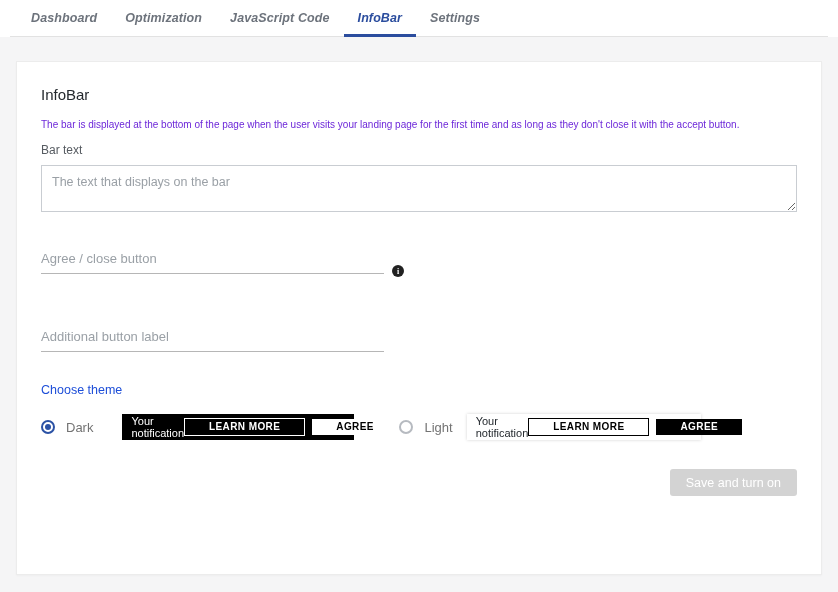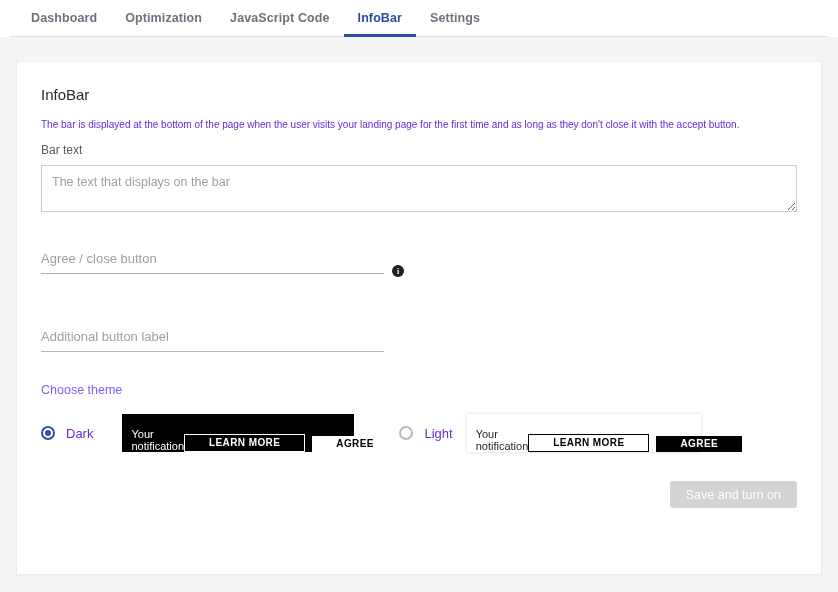--- a/index.html
+++ b/index.html
@@ -5,21 +5,21 @@
   * { margin: 0; padding: 0; box-sizing: border-box; }
   html, body { width: 838px; height: 592px; }
   body {
     font-family: "Liberation Sans", sans-serif;
     background: #f5f5f6;
     color: #3b3f44;
     overflow: hidden;
   }
 
   
-  .tabbar { background: #ffffff; }
+  .tabbar { background: #ffffff; font-style: italic; }
   .tabbar-inner {
     margin: 0 10px;
     border-bottom: 1px solid #e2e2e2;
     display: flex;
     align-items: stretch;
     padding-left: 7px;
     height: 37px;
   }
   .tab {
     display: flex;
@@ -128,21 +128,21 @@
     border: none;
     border-bottom: 1px dotted #a9adb2;
     font-family: "Liberation Sans", sans-serif;
     font-size: 13px;
     padding: 3px 0 7px 0;
     background: transparent;
     outline: none;
   }
   .disabled-field .disabled-input::placeholder { color: #c6c9ce; }
 
-  .theme-label { margin-top: 31px; font-size: 12.5px; color: #8b5cf6; }
+  .theme-label { margin-top: 31px; font-size: 12.5px; color: #1d4ed8; }
 
   .theme-row {
     margin-top: 17px;
     display: flex;
     align-items: center;
   }
   .theme-option { display: flex; align-items: center; cursor: pointer; }
   .theme-option.light { margin-left: 45px; }
 
   .radio {
@@ -158,28 +158,28 @@
     content: "";
     position: absolute;
     left: 2px; top: 2px;
     width: 6px; height: 6px;
     border-radius: 50%;
     background: #2b52a5;
   }
   .radio-label {
     margin-left: 11px;
     font-size: 13px;
-    color: #6d28d9;
+    color: #737373;
   }
 
   .preview {
-    height: 38px;
+    height: 26px;
     width: 232px;
     display: flex;
-    align-items: flex-end;
+    align-items: center;
     font-size: 11px;
   }
   .preview.dark {
     margin-left: 29px;
     background: #000000;
     color: #ffffff;
   }
   .preview.light {
     margin-left: 14px;
     width: 234px;

